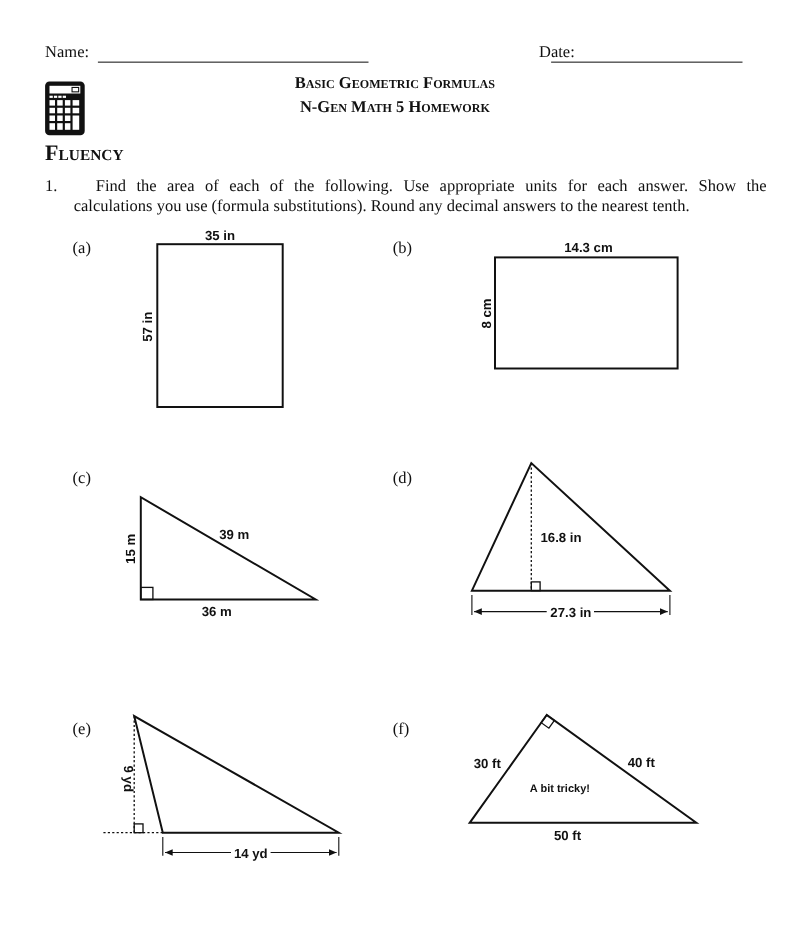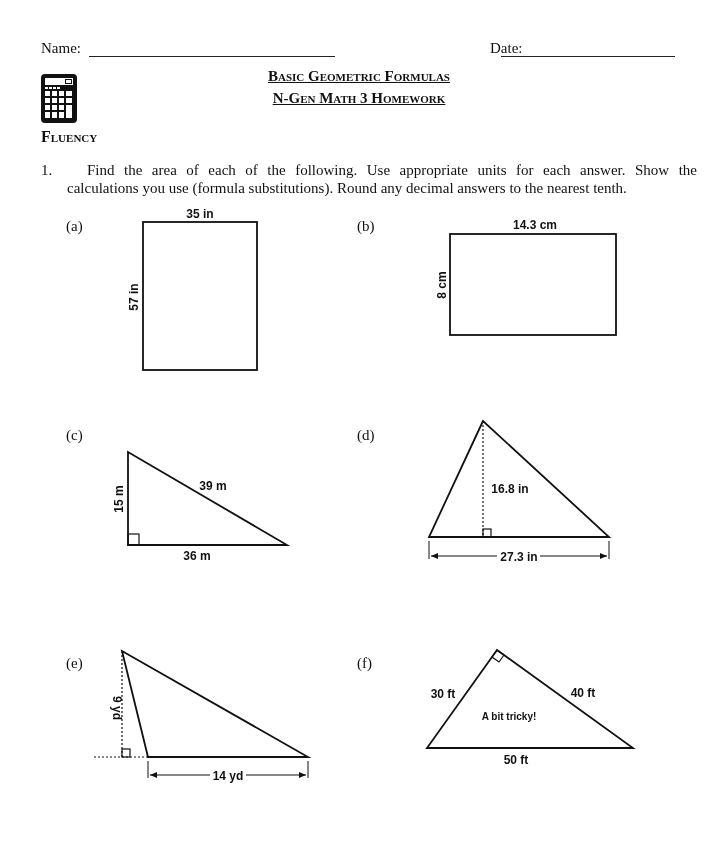--- a/index.html
+++ b/index.html
@@ -2,22 +2,22 @@
 <html><head>
 <meta charset="utf-8">
 <style>
   html, body { margin: 0; padding: 0; background: #ffffff; }
   body { width: 718px; height: 852px; position: relative; overflow: hidden;
          font-family: "Liberation Serif", serif; color: #111; }
   .abs { position: absolute; }
   .hdr { font-size: 15px; text-align: right; }
   .line { position: absolute; border-bottom: 1px solid #222; height: 0; }
   .title { position: absolute; left: 0; width: 718px; text-align: center;
-           font-weight: bold; font-size: 15px; font-variant: small-caps; line-height: 20px; text-decoration: underline; }
-  .section { font-weight: bold; font-variant: small-caps; font-size: 16px; }
+           font-weight: bold; font-size: 15px; font-variant: small-caps; line-height: 20px; }
+  .section { font-weight: bold; font-variant: small-caps; font-size: 20px; }
   .q { font-size: 15px; line-height: 17px; }
   .lbl { font-size: 15px; }
   svg text { font-family: "Liberation Sans", sans-serif; font-weight: bold; fill: #111; }
 </style>
 </head>
 <body>
 
 <div class="abs hdr" style="left:41px; top:40px;">Name:</div>
 <div class="line" style="left:89px; top:56px; width:246px;"></div>
 <div class="abs hdr" style="left:462px; top:40px;margin-left:28px;">Date:</div>
@@ -45,21 +45,21 @@
       <rect x="12" y="32" width="5" height="5"></rect>
       <rect x="19" y="32" width="5" height="5"></rect>
       <rect x="26" y="32" width="6" height="13"></rect>
     <rect x="5" y="39" width="5" height="6"></rect>
       <rect x="12" y="39" width="5" height="6"></rect>
       <rect x="19" y="39" width="5" height="6"></rect>
   </g>
 </svg>
 
 <div class="title" style="top:66px;">Basic Geometric Formulas</div>
-<div class="title" style="top:88px;">N-Gen Math 3 Homework</div>
+<div class="title" style="top:88px;">N-Gen Math 5 Homework</div>
 
 <div class="abs section" style="left:41px; top:128px;">Fluency</div>
 
 <div class="abs q" style="left:41px; top:162px;">1.</div>
 <div class="abs q" style="left:67px; top:162px; width:610px; text-align:justify; text-align-last:justify;margin-left:20px;">Find the area of each of the following. Use appropriate units for each answer. Show the</div>
 <div class="abs q" style="left:67px; top:180px;">calculations you use (formula substitutions). Round any decimal answers to the nearest tenth.</div>
 
 <div class="abs lbl" style="left:66px; top:218px;">(a)</div>
 <div class="abs lbl" style="left:357px; top:218px;">(b)</div>
 <div class="abs lbl" style="left:66px; top:427px;">(c)</div>

